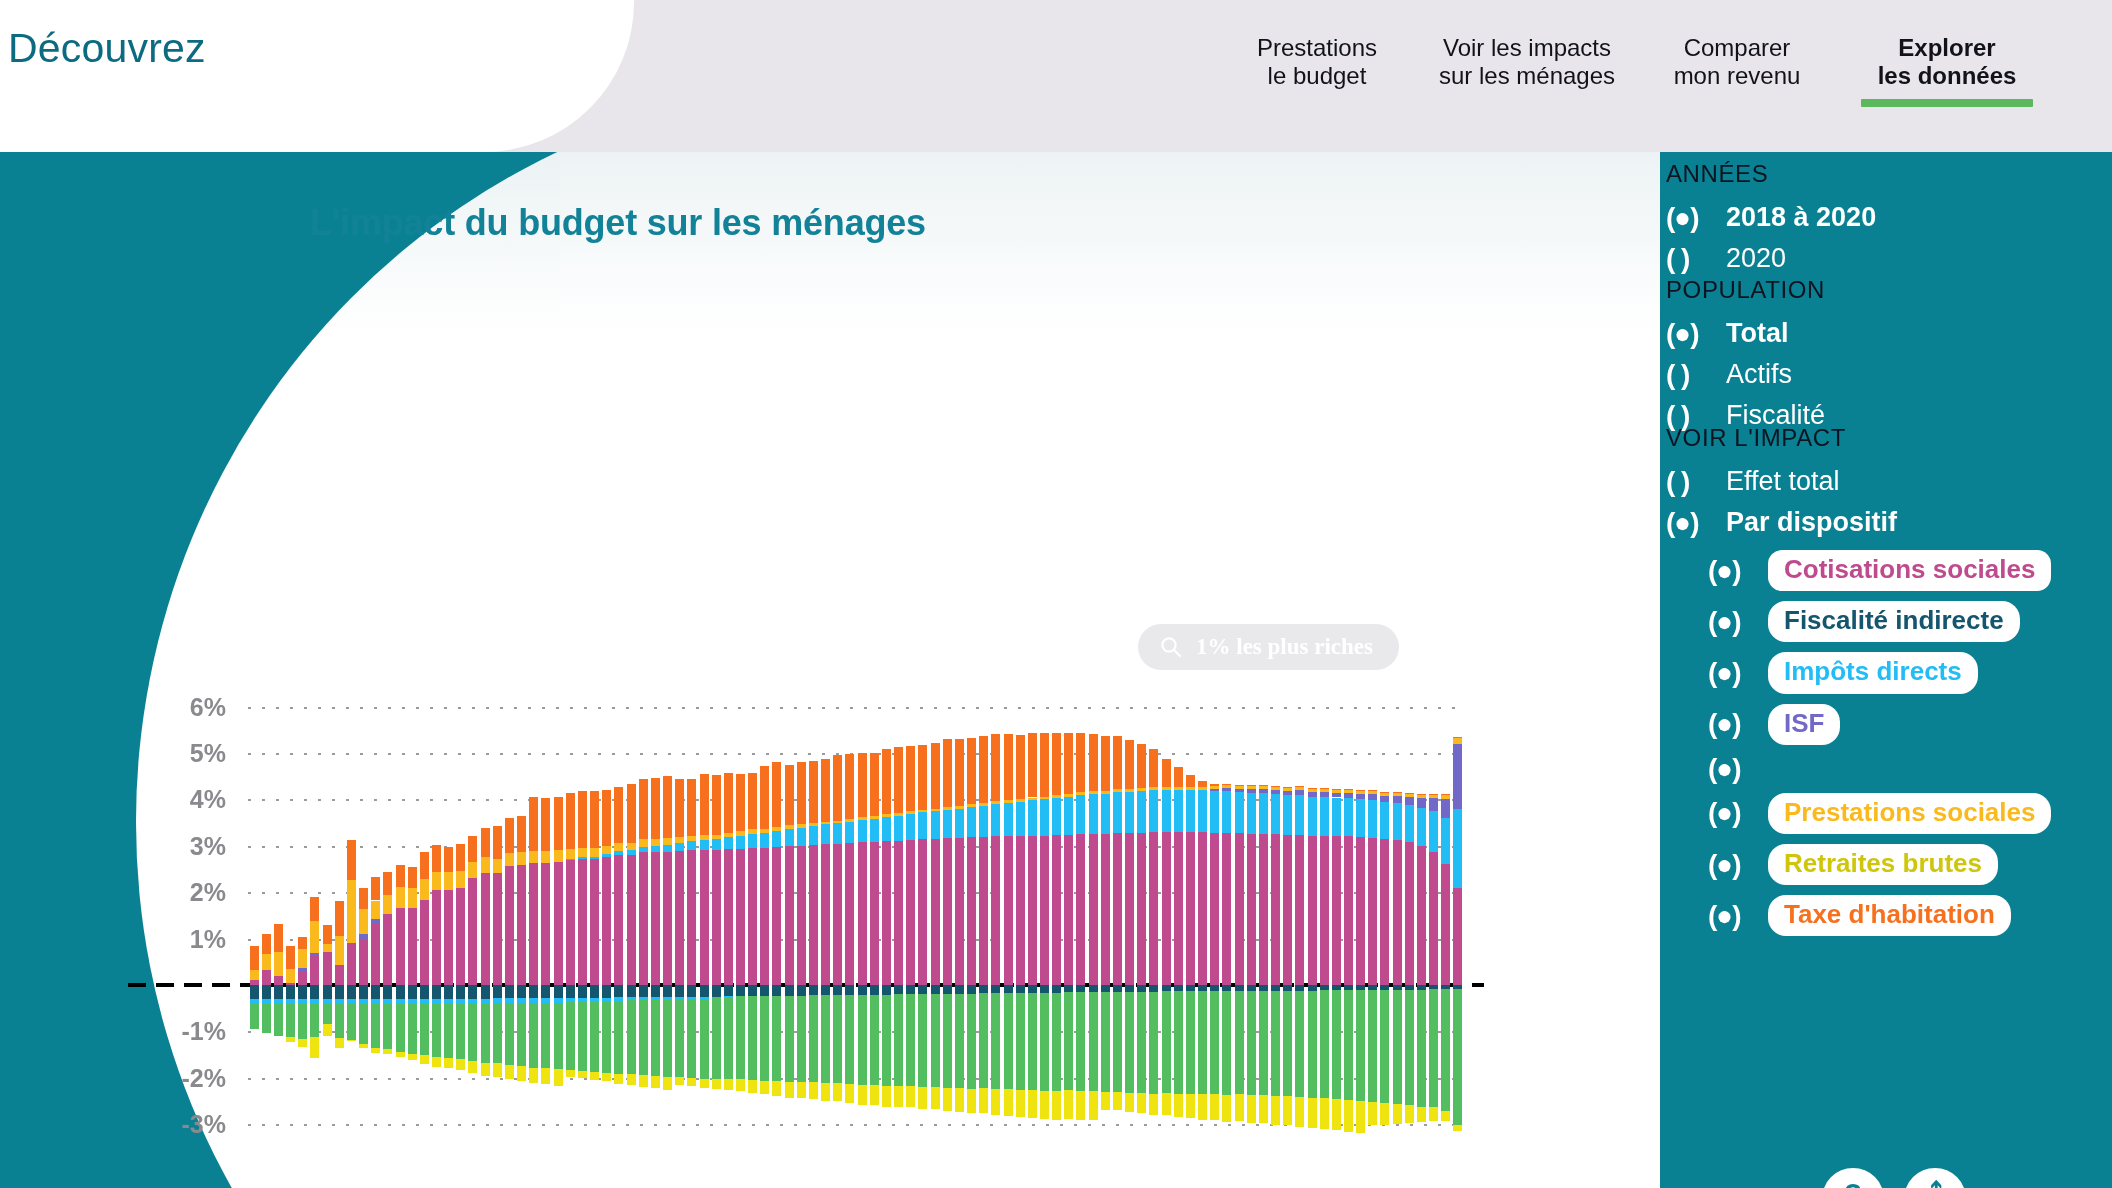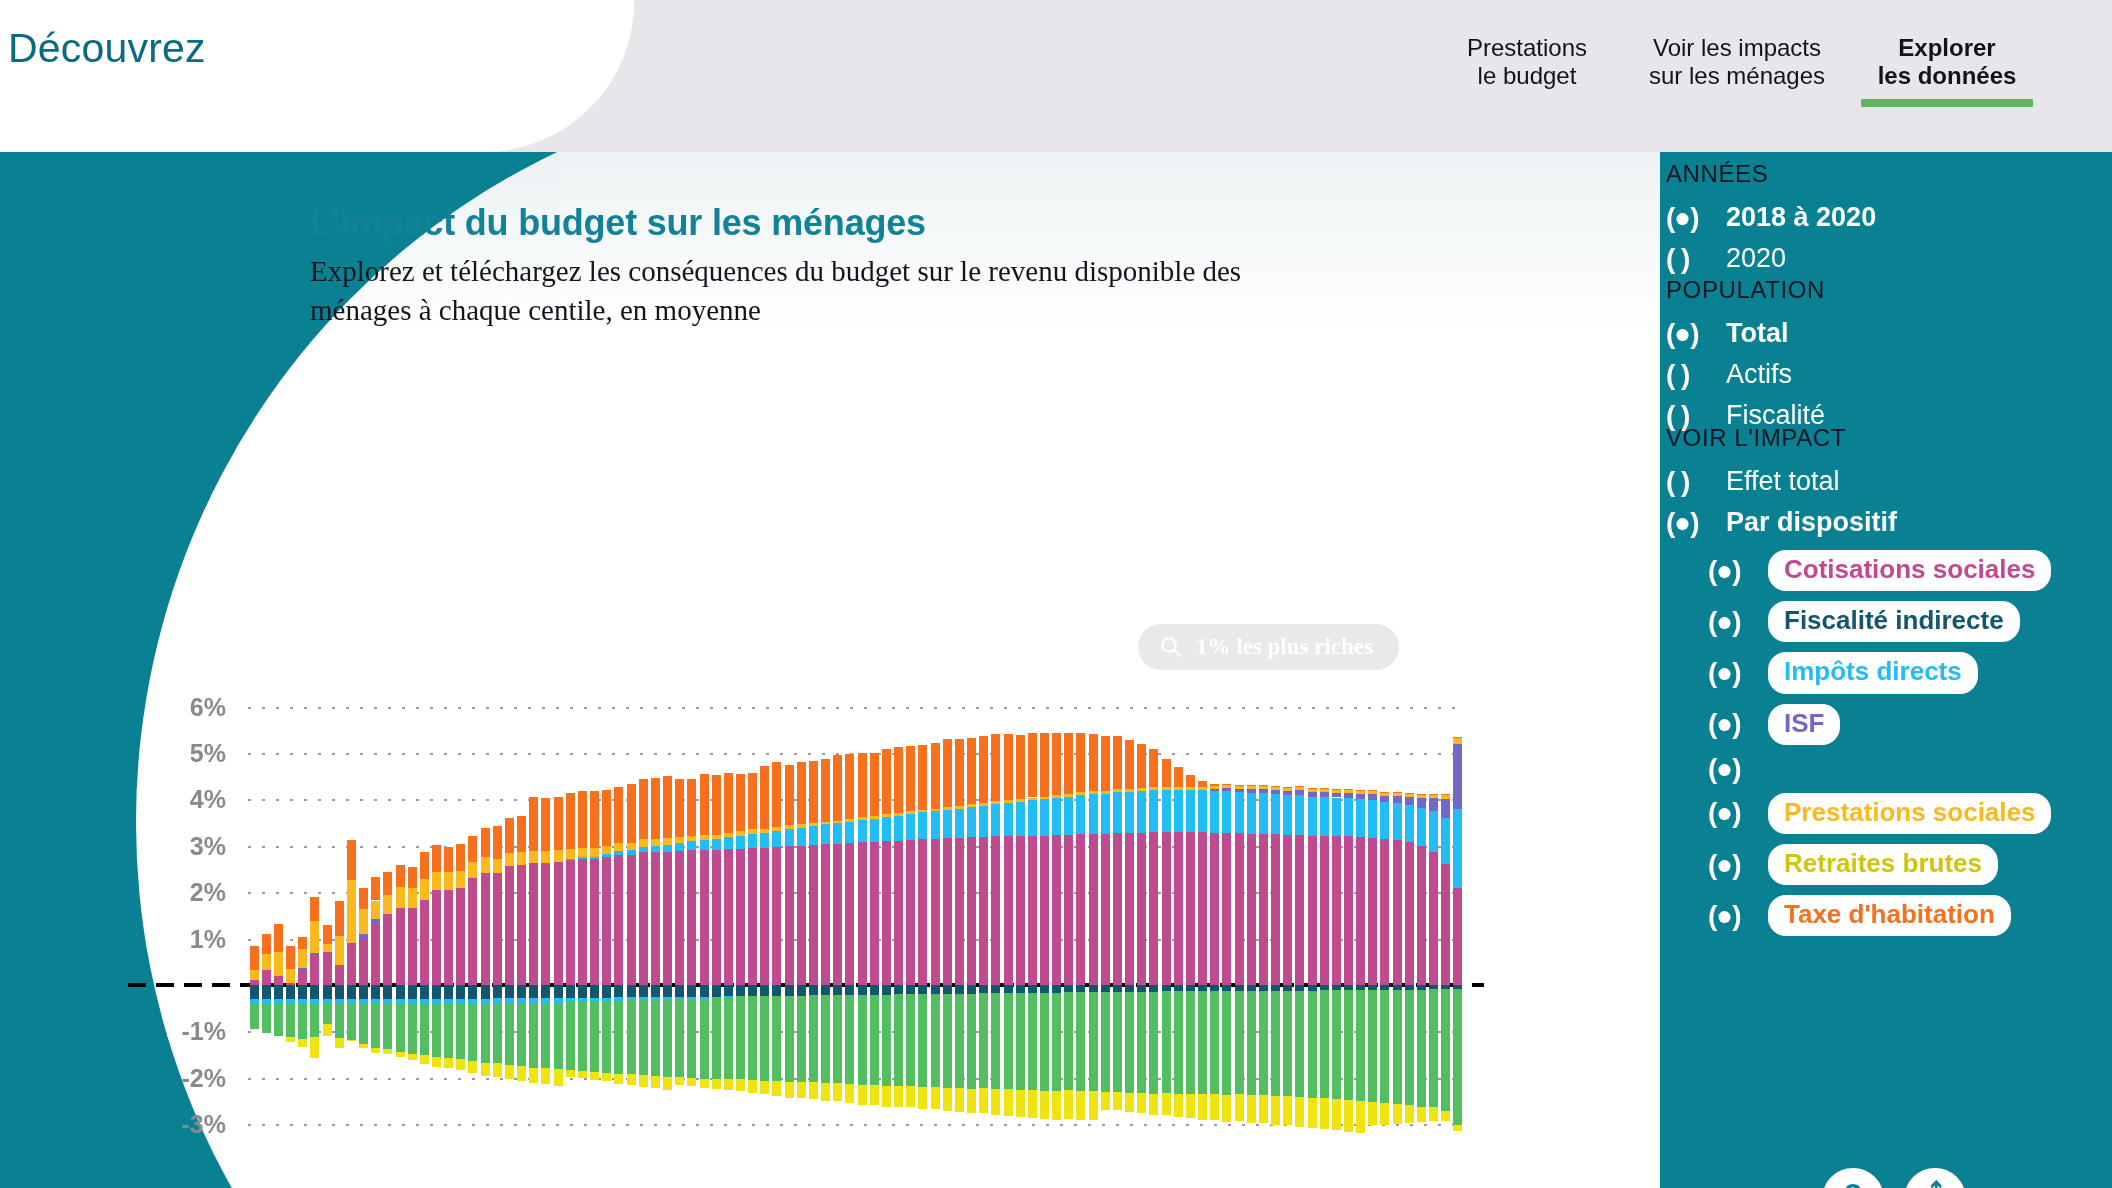--- a/index.html
+++ b/index.html
@@ -147,37 +147,40 @@
   </div>
   <nav id="nav">
     <div class="nav-item">
       <div>Prestations</div>
       <div>le budget</div>
     </div>
     <div class="nav-item">
       <div>Voir les impacts</div>
       <div>sur les ménages</div>
     </div>
+    <div class="nav-item">
+      <div>Comparer</div>
+      <div>mon revenu</div>
+    </div>
     <div class="nav-item active">
       <div>Explorer</div>
       <div>les données</div>
       <div class="nav-underline"></div>
     </div>
   </nav>
 </div>
 
 <div id="stage-clip">
   <div id="oval"></div>
   <div id="oval-fill"></div>
 </div>
 
 <div id="content">
 
   <div id="chart-title">L'impact du budget sur les ménages</div>
-  <div id="chart-subtitle">Explorez et téléchargez les conséquences du budget sur le revenu disponible des ménages à chaque centile, en moyenne</div>
 
 
   <div id="rich-pill">
     <svg width="22" height="22" viewBox="0 0 22 22">
       <circle cx="9" cy="9" r="6.6" fill="none" stroke="#ffffff" stroke-width="2.2"></circle>
       <line x1="13.8" y1="13.8" x2="20" y2="20" stroke="#ffffff" stroke-width="2.2" stroke-linecap="round"></line>
     </svg>
     <span class="lbl">1% les plus riches</span>
   </div>
 
@@ -1190,21 +1193,21 @@
       <span class="radio">(  )</span>
       <span class="opt-label">Effet total</span>
     </div>
     <div class="opt" style="margin-top:10px;">
       <span class="radio">(●)</span>
       <span class="opt-label sel">Par dispositif</span>
     </div>
     <div id="dispositif-list">
         <div class="opt sub" style="margin-top: 12px;">
           <span class="radio">(●)</span>
-          <span class="chip" style="color: rgb(191, 74, 142);">Cotisations sociales</span>
+          <span class="chip" style="color: rgb(191, 74, 142); border-radius: 14px;">Cotisations sociales</span>
         </div>
         <div class="opt sub" style="margin-top: 10px;">
           <span class="radio">(●)</span>
           <span class="chip" style="color: rgb(20, 86, 110);">Fiscalité indirecte</span>
         </div>
         <div class="opt sub" style="margin-top: 10px;">
           <span class="radio">(●)</span>
           <span class="chip" style="color: rgb(34, 189, 245);">Impôts directs</span>
         </div>
         <div class="opt sub" style="margin-top: 10px;">

